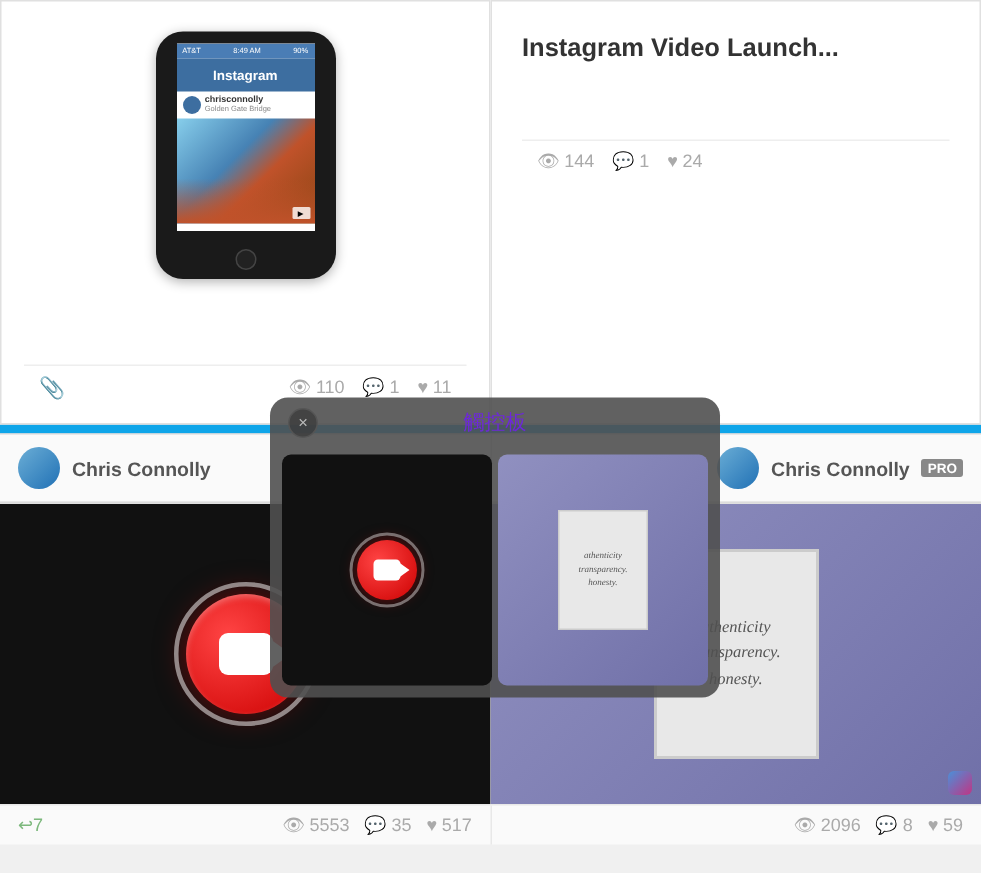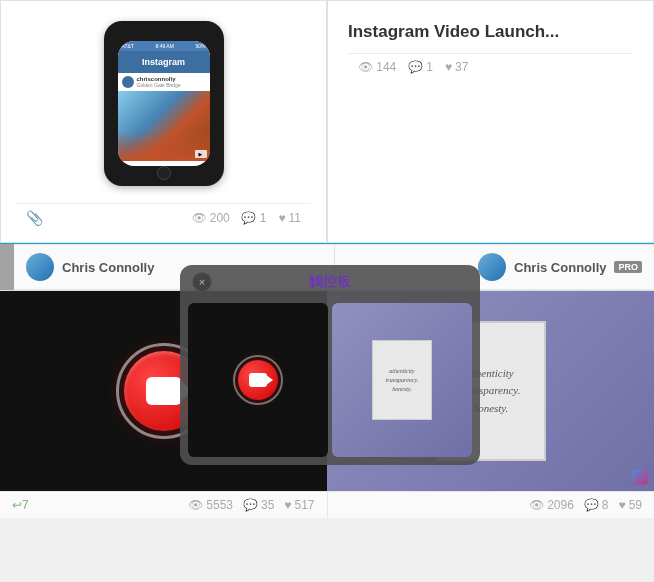--- a/index.html
+++ b/index.html
@@ -17,20 +17,21 @@
       grid-template-columns: 1fr 1fr;
       gap: 0;
       width: 654px;
     }
 
     
     .card {
       background: #fff;
       border: 1px solid #e0e0e0;
       position: relative;
+      gap: 40px;
     }
 
     
     .card-top-left {
       padding: 20px 15px 10px 15px;
       display: flex;
       flex-direction: column;
       align-items: center;
     }
 
@@ -47,27 +48,26 @@
       background: #1a1a1a;
       border-radius: 18px;
       position: absolute;
       left: 10px;
       top: 0;
       box-shadow: 0 2px 8px rgba(0,0,0,0.3);
     }
 
     .phone-screen {
       position: absolute;
-      top: 20px;
+      top: 8px;
       left: 14px;
       width: 92px;
       height: 125px;
       background: #fff;
       overflow: hidden;
-      border-radius: 16px;
     }
 
     .phone-insta-header {
       background: #3d6ea0;
       height: 22px;
       display: flex;
       align-items: center;
       justify-content: center;
       color: #fff;
       font-size: 9px;
@@ -571,21 +571,21 @@
         <div class="phone-home-btn"></div>
       </div>
     </div>
     <div class="card-footer">
       <div class="card-footer-left">
         <span class="clip-icon">📎</span>
       </div>
       <div class="footer-stats">
         <div class="stat">
           <span>👁</span>
-          <span>200</span>
+          <span>110</span>
         </div>
         <div class="stat">
           <span>💬</span>
           <span>1</span>
         </div>
         <div class="stat">
           <span>♥</span>
           <span>11</span>
         </div>
       </div>
@@ -599,28 +599,28 @@
         <div class="stat">
           <span>👁</span>
           <span>144</span>
         </div>
         <div class="stat">
           <span>💬</span>
           <span>1</span>
         </div>
         <div class="stat">
           <span>♥</span>
-          <span>37</span>
+          <span>24</span>
         </div>
       </div>
     </div>
   </div>
 </div>
 
-<div style="display:flex; border-top:1px solid #0ea5e9; border-bottom:1px solid #e0e0e0; background:#a3a3a3;padding-left:14px;">
+<div style="display:flex; border-top:6px solid #0ea5e9; border-bottom:1px solid #e0e0e0; background:#737373;">
   <div class="user-row" style="flex:1; border-right:1px solid #e0e0e0;">
     <div class="user-avatar">
       <div class="user-avatar-img"></div>
     </div>
     <span class="user-name">Chris Connolly</span>
   </div>
   <div class="user-row" style="flex:1;justify-content:flex-end;">
     <div class="user-avatar">
       <div class="user-avatar-img"></div>
     </div>

